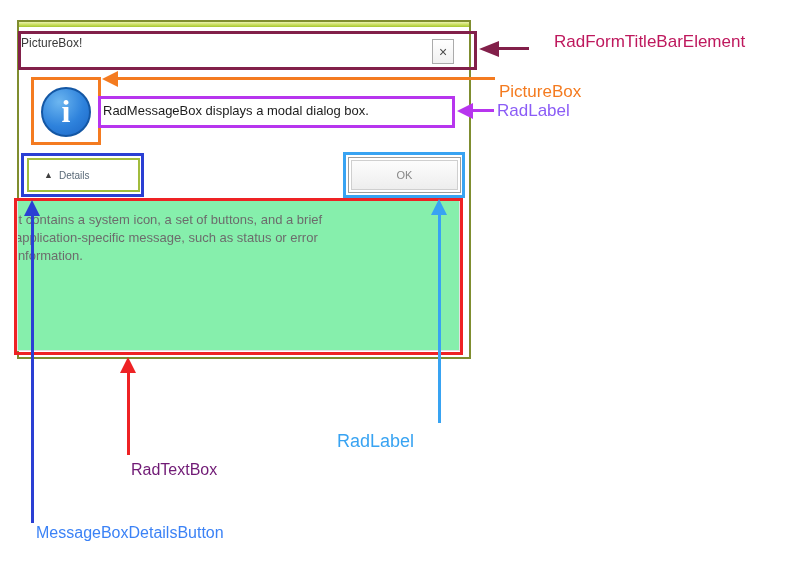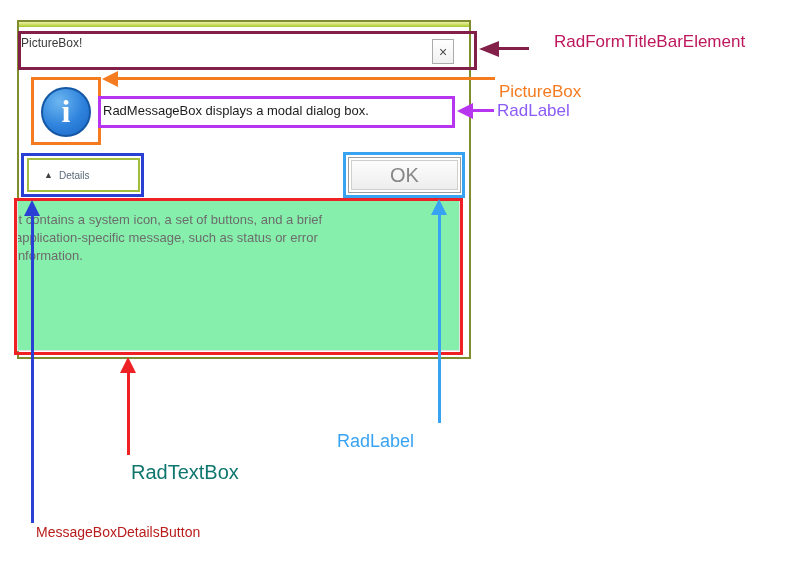--- a/index.html
+++ b/index.html
@@ -20,21 +20,21 @@
     border:2px solid #1457a4;box-sizing:border-box;display:flex;align-items:center;justify-content:center;}
   .info-icon span{color:#fff;font-family:"Liberation Serif",serif;font-weight:bold;font-size:32px;line-height:1;margin-top:-2px;}
   .msg-label{left:103px;top:103px;font-size:13px;color:#1c1c1c;}
   .details-btn{left:27px;top:158px;width:113px;height:34px;border:2px solid #a2bc3e;background:#fff;
     box-sizing:border-box;display:flex;align-items:center;padding-left:15px;gap:6px;}
   .details-btn .tri{font-size:9px;color:#3f3f3f;}
   .details-btn .lbl{font-size:10px;color:#5a6a78;}
   .ok-btn{left:348px;top:157px;width:113px;height:36px;border:1px solid #9e9e9e;
     background:linear-gradient(#fefefe,#ececec);box-sizing:border-box;
     box-shadow:inset 0 0 0 2px #ffffff,inset 0 0 0 3px #cfcfcf;
-    display:flex;align-items:center;justify-content:center;font-size:20px;color:#878787;}
+    display:flex;align-items:center;justify-content:center;font-size:11px;color:#878787;}
   .textbox{left:17px;top:200px;width:443px;height:151px;border:1px solid #e2e2e2;background:#86efac;
     box-sizing:border-box;overflow:hidden;}
   .textbox-inner{margin:10px 0 0 -3px;font-size:13px;line-height:18px;color:#6c6c6c;white-space:nowrap;}
 
   
   .ann{box-sizing:border-box;background:transparent;}
   .box-titlebar{left:18px;top:31px;width:459px;height:39px;border:3px solid #82204a;}
   .box-picture{left:31px;top:77px;width:70px;height:68px;border:3px solid #f47b20;}
   .box-label{left:98px;top:96px;width:357px;height:32px;border:3px solid #b735ee;}
   .box-details{left:21px;top:153px;width:123px;height:44px;border:3px solid #2a3fd4;}
@@ -53,22 +53,22 @@
   .blue{background:#2a3fd4;}   .blue-t{border-bottom:16px solid #2a3fd4;}
   .lblue{background:#38a3f2;}  .lblue-t{border-bottom:16px solid #38a3f2;}
   .red{background:#ee2224;}    .red-t{border-bottom:16px solid #ee2224;}
 
   
   .ann-label{font-size:17px;font-weight:500;white-space:nowrap;}
   .lbl-titlebar{left:534px;top:32px;color:#be185d;margin-left:20px;}
   .lbl-picture{left:499px;top:70px;color:#f47b20;margin-top:12px;}
   .lbl-radlabel{left:497px;top:101px;color:#8b5cf6;}
   .lbl-radbutton{left:337px;top:431px;color:#38a3f2;font-size:18px;}
-  .lbl-radtextbox{left:131px;top:461px;color:#0f766e;font-size:20px;}
-  .lbl-detailsbtn{left:36px;top:524px;color:#b91c1c;font-size:14px;}
+  .lbl-radtextbox{left:131px;top:461px;color:#701a75;font-size:16px;}
+  .lbl-detailsbtn{left:36px;top:524px;color:#3b82f6;font-size:16px;}
 </style>
 </head>
 <body>
 
 <div class="canvas">
 
   <div class="abs form"></div>
   <div class="abs form-topstrip"></div>
 
   <div class="abs titlebar-text">PictureBox!</div>

